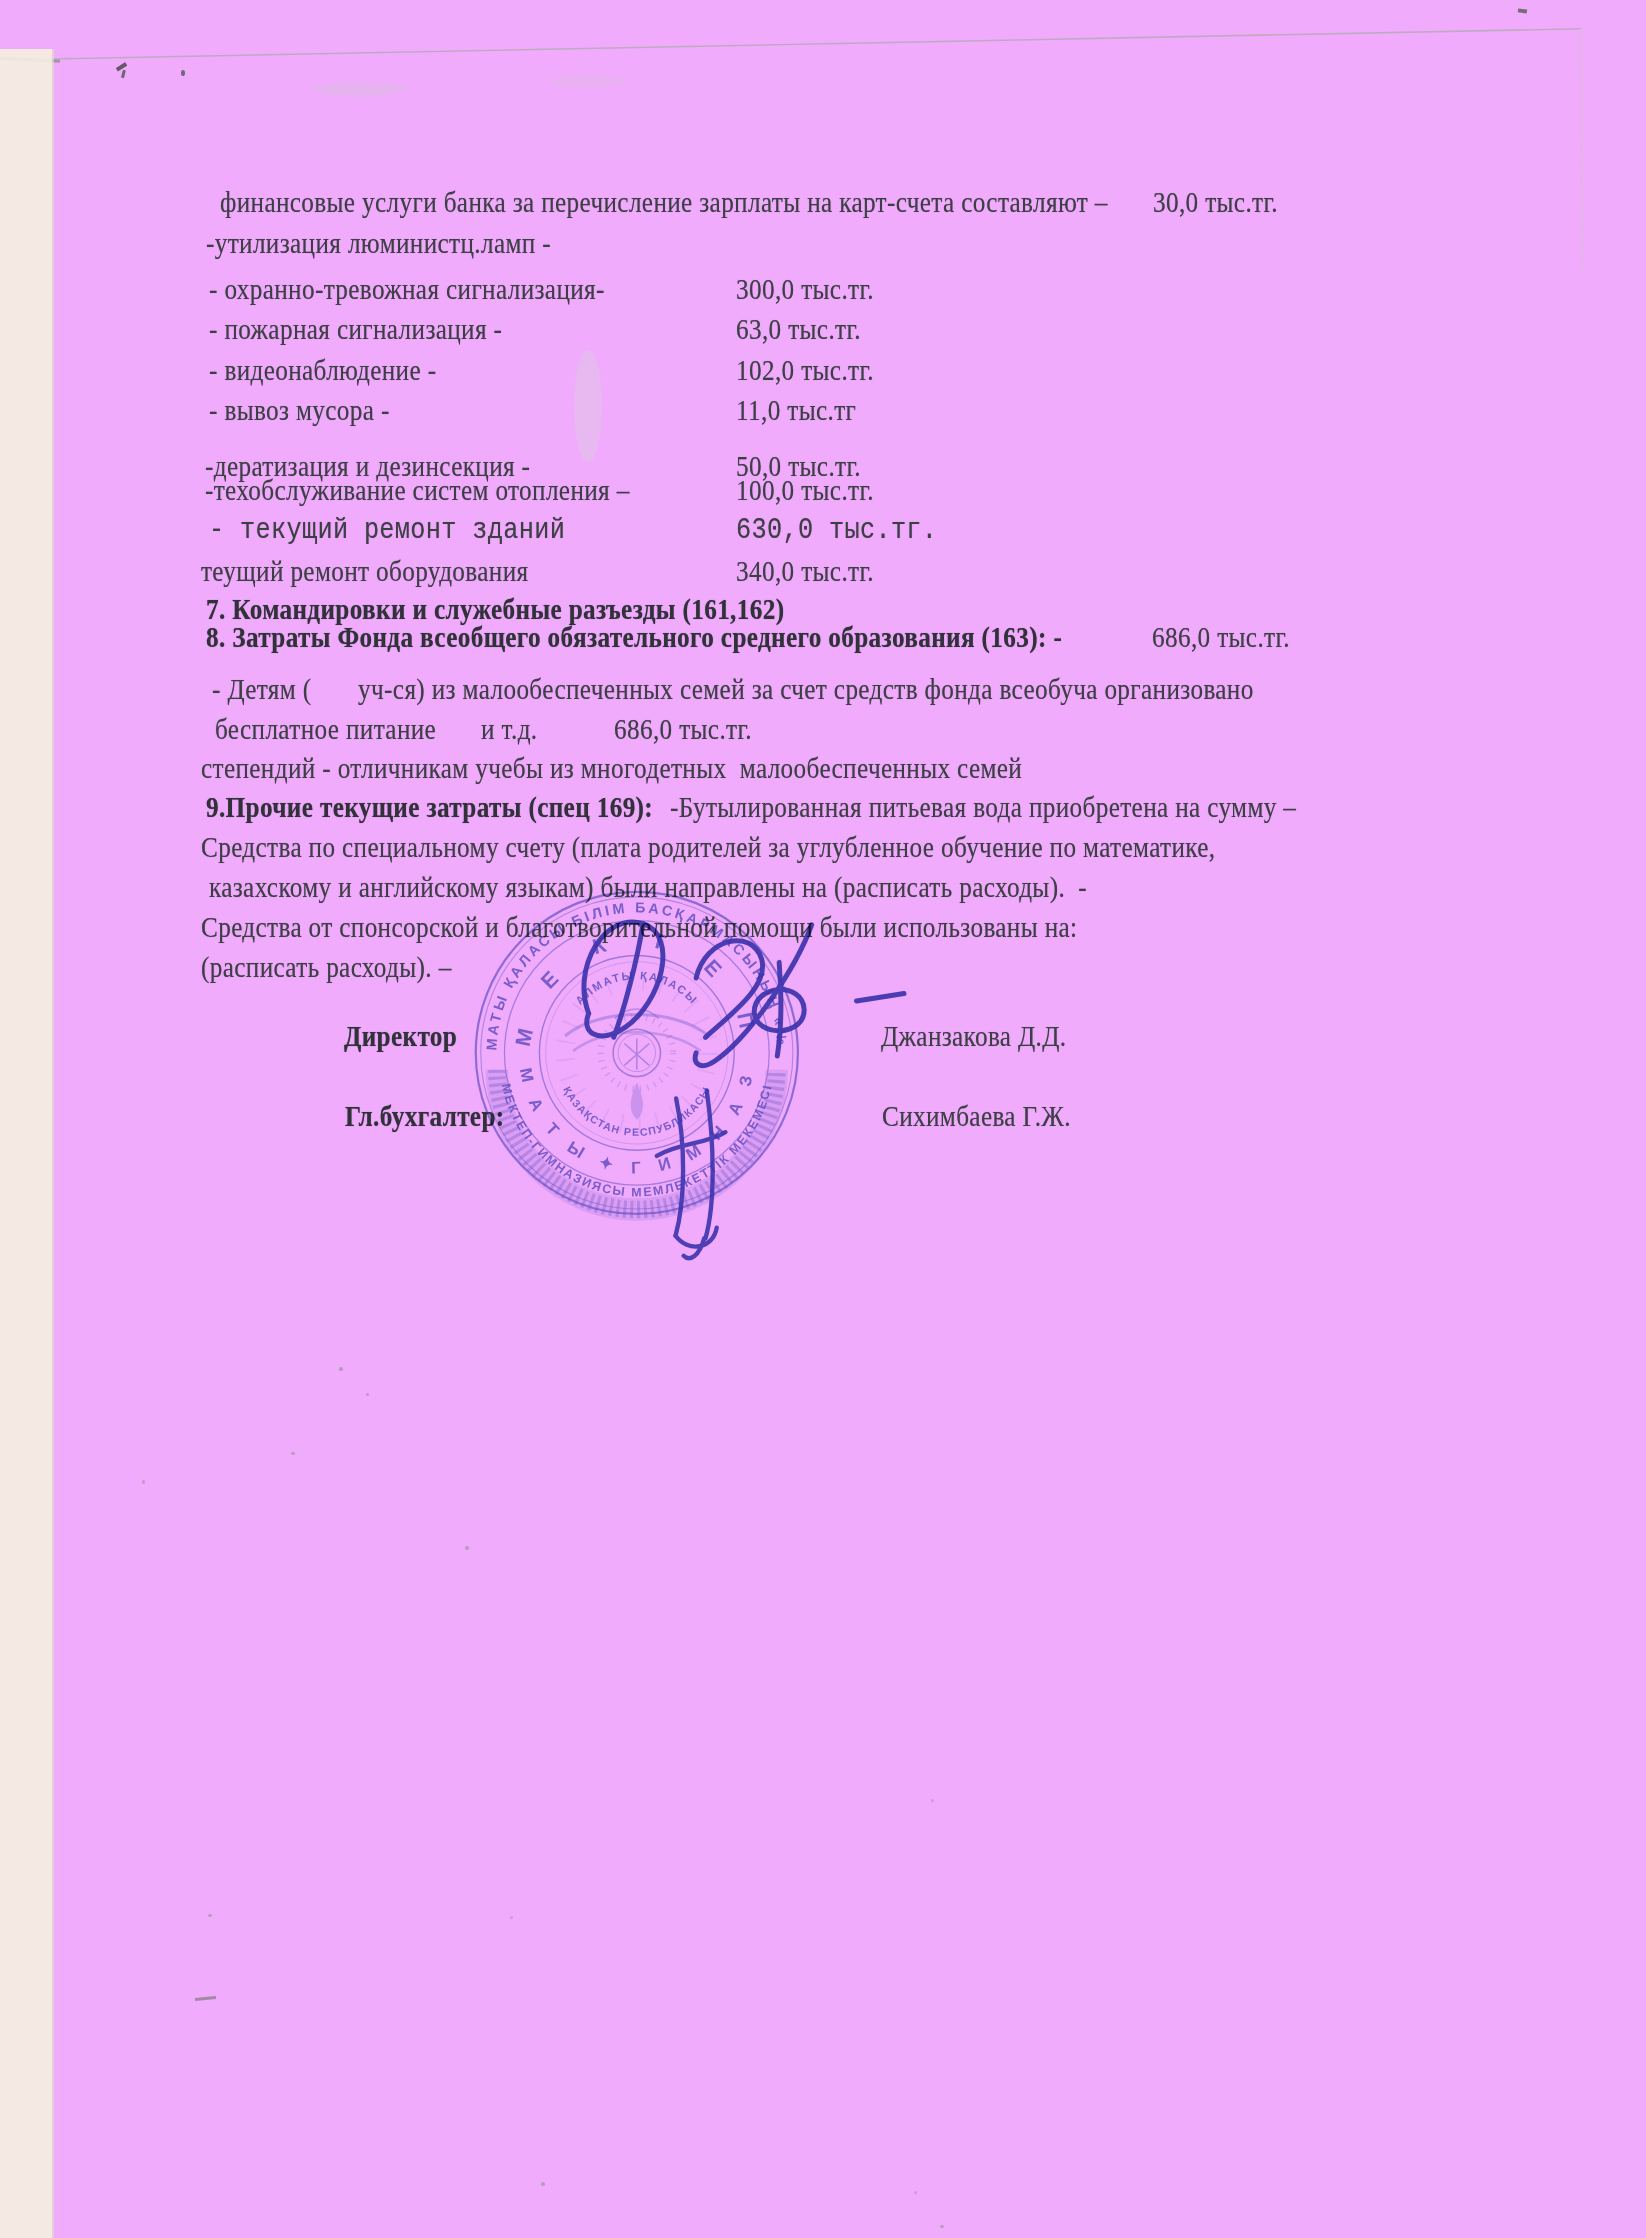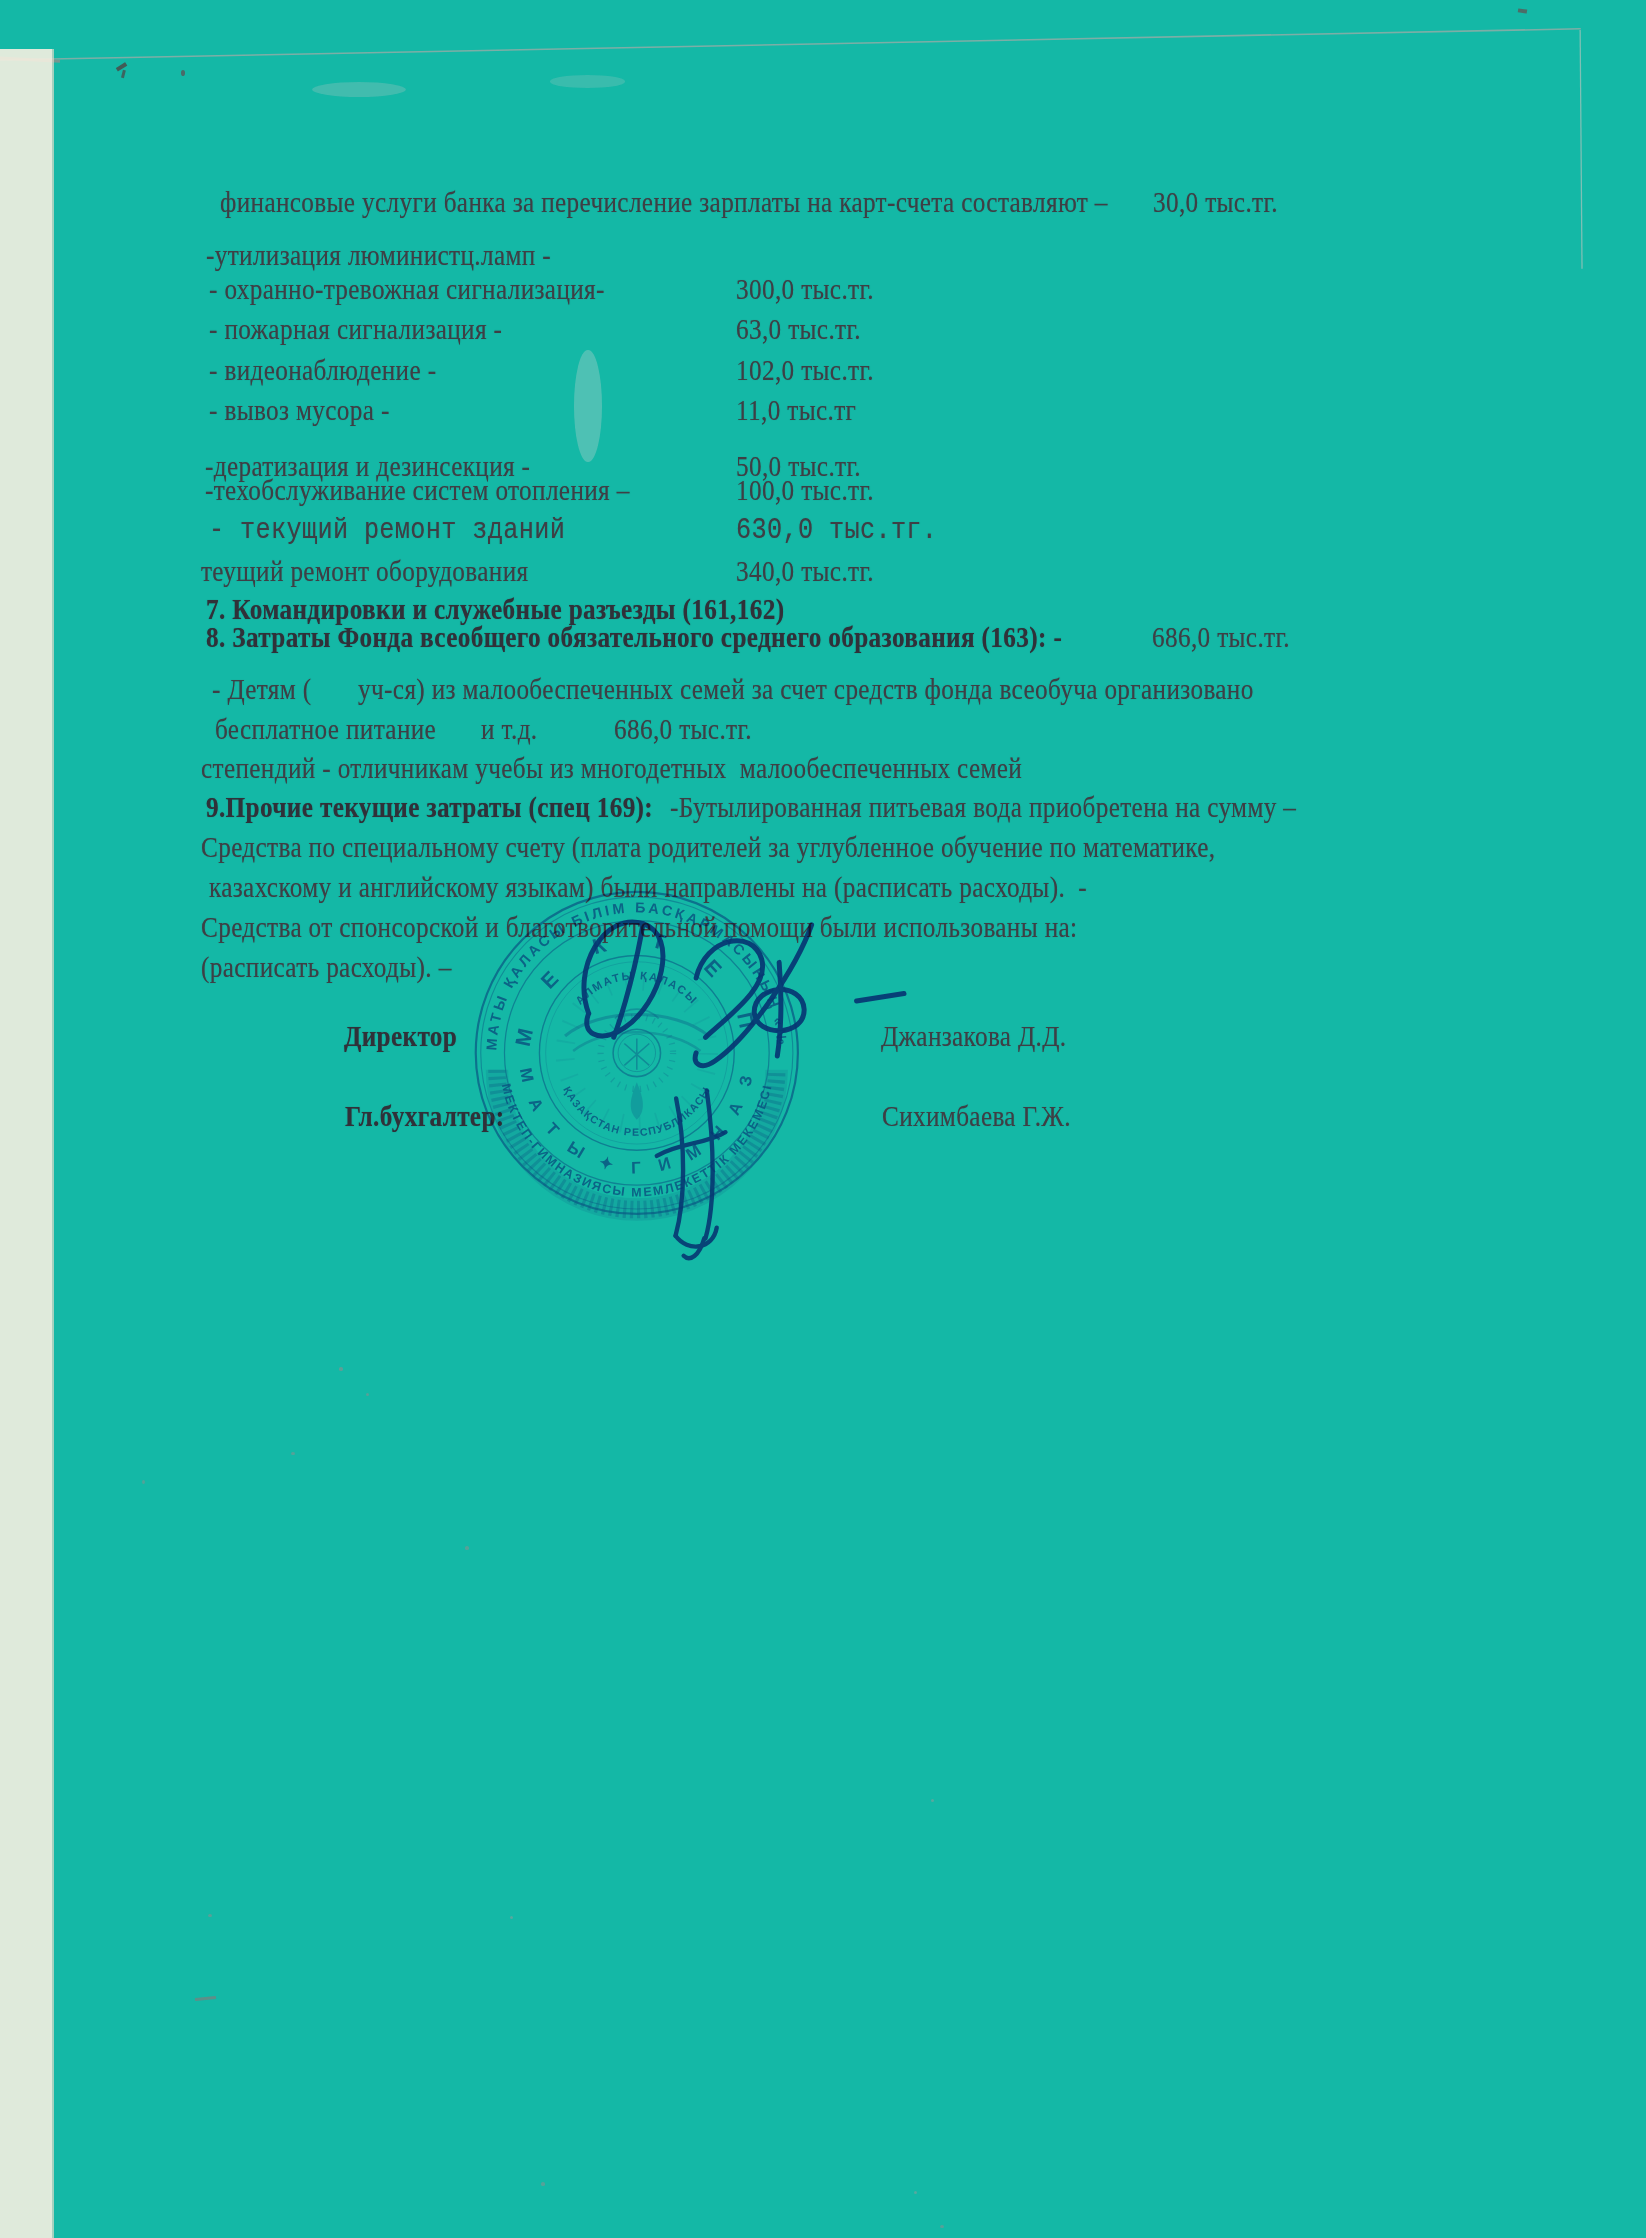--- a/index.html
+++ b/index.html
@@ -1,17 +1,17 @@
 <!DOCTYPE html>
 <html style="font-size:10px"><head>
 <meta charset="utf-8">
 <style>
   html,body{margin:0;padding:0;background:#d9d9d6;}
   .page{
-    position:relative;width:1647px;height:2239px;background:#14b8a6;
+    position:relative;width:1647px;height:2239px;background:#f0abfc;
     overflow:hidden;font-family:"Liberation Serif",serif;
   }
   .line{position:absolute;left:0;top:0;width:100%;height:37px;}
   .seg{
     position:absolute;top:0;font-size:29px;line-height:35px;color:#3e3f45;
     white-space:pre;transform:scaleX(.87);transform-origin:0 0;
     letter-spacing:0.4px;text-shadow:0 0 0.8px rgba(62,63,70,.5);
   }
   .seg.b{font-weight:bold;color:#303139;text-shadow:0 0 1px rgba(48,49,57,.55);}
   .artifact{position:absolute;pointer-events:none;}
@@ -29,21 +29,21 @@
     <line x1="0" y1="96" x2="2530" y2="46" stroke="#aaaaa6" stroke-width="2.5" opacity="0.7"></line>
     <line x1="0" y1="93" x2="96" y2="98" stroke="#8f8f8b" stroke-width="5" opacity="0.8"></line>
     <line x1="2529" y1="48" x2="2532" y2="430" stroke="#c9c6bf" stroke-width="2" opacity="0.6"></line>
   </svg>
 
   <div id="lines">
       <div class="line" style="top: 185px;">
         <span class="seg" style="left: 220px;">финансовые услуги банка за перечисление зарплаты на карт-счета составляют –</span>
         <span class="seg" style="left: 1153px;">30,0 тыс.тг.</span>
       </div>
-      <div class="line" style="top: 238px;">
+      <div class="line" style="top: 226px;">
         <span class="seg" style="left: 206px;">-утилизация люминистц.ламп -</span>
       </div>
       <div class="line" style="top: 272px;">
         <span class="seg" style="left: 209px;">- охранно-тревожная сигнализация-</span>
         <span class="seg" style="left: 736px;">300,0 тыс.тг.</span>
       </div>
       <div class="line" style="top: 312px;">
         <span class="seg" style="left: 209px;">- пожарная сигнализация -</span>
         <span class="seg" style="left: 736px;">63,0 тыс.тг.</span>
       </div>

